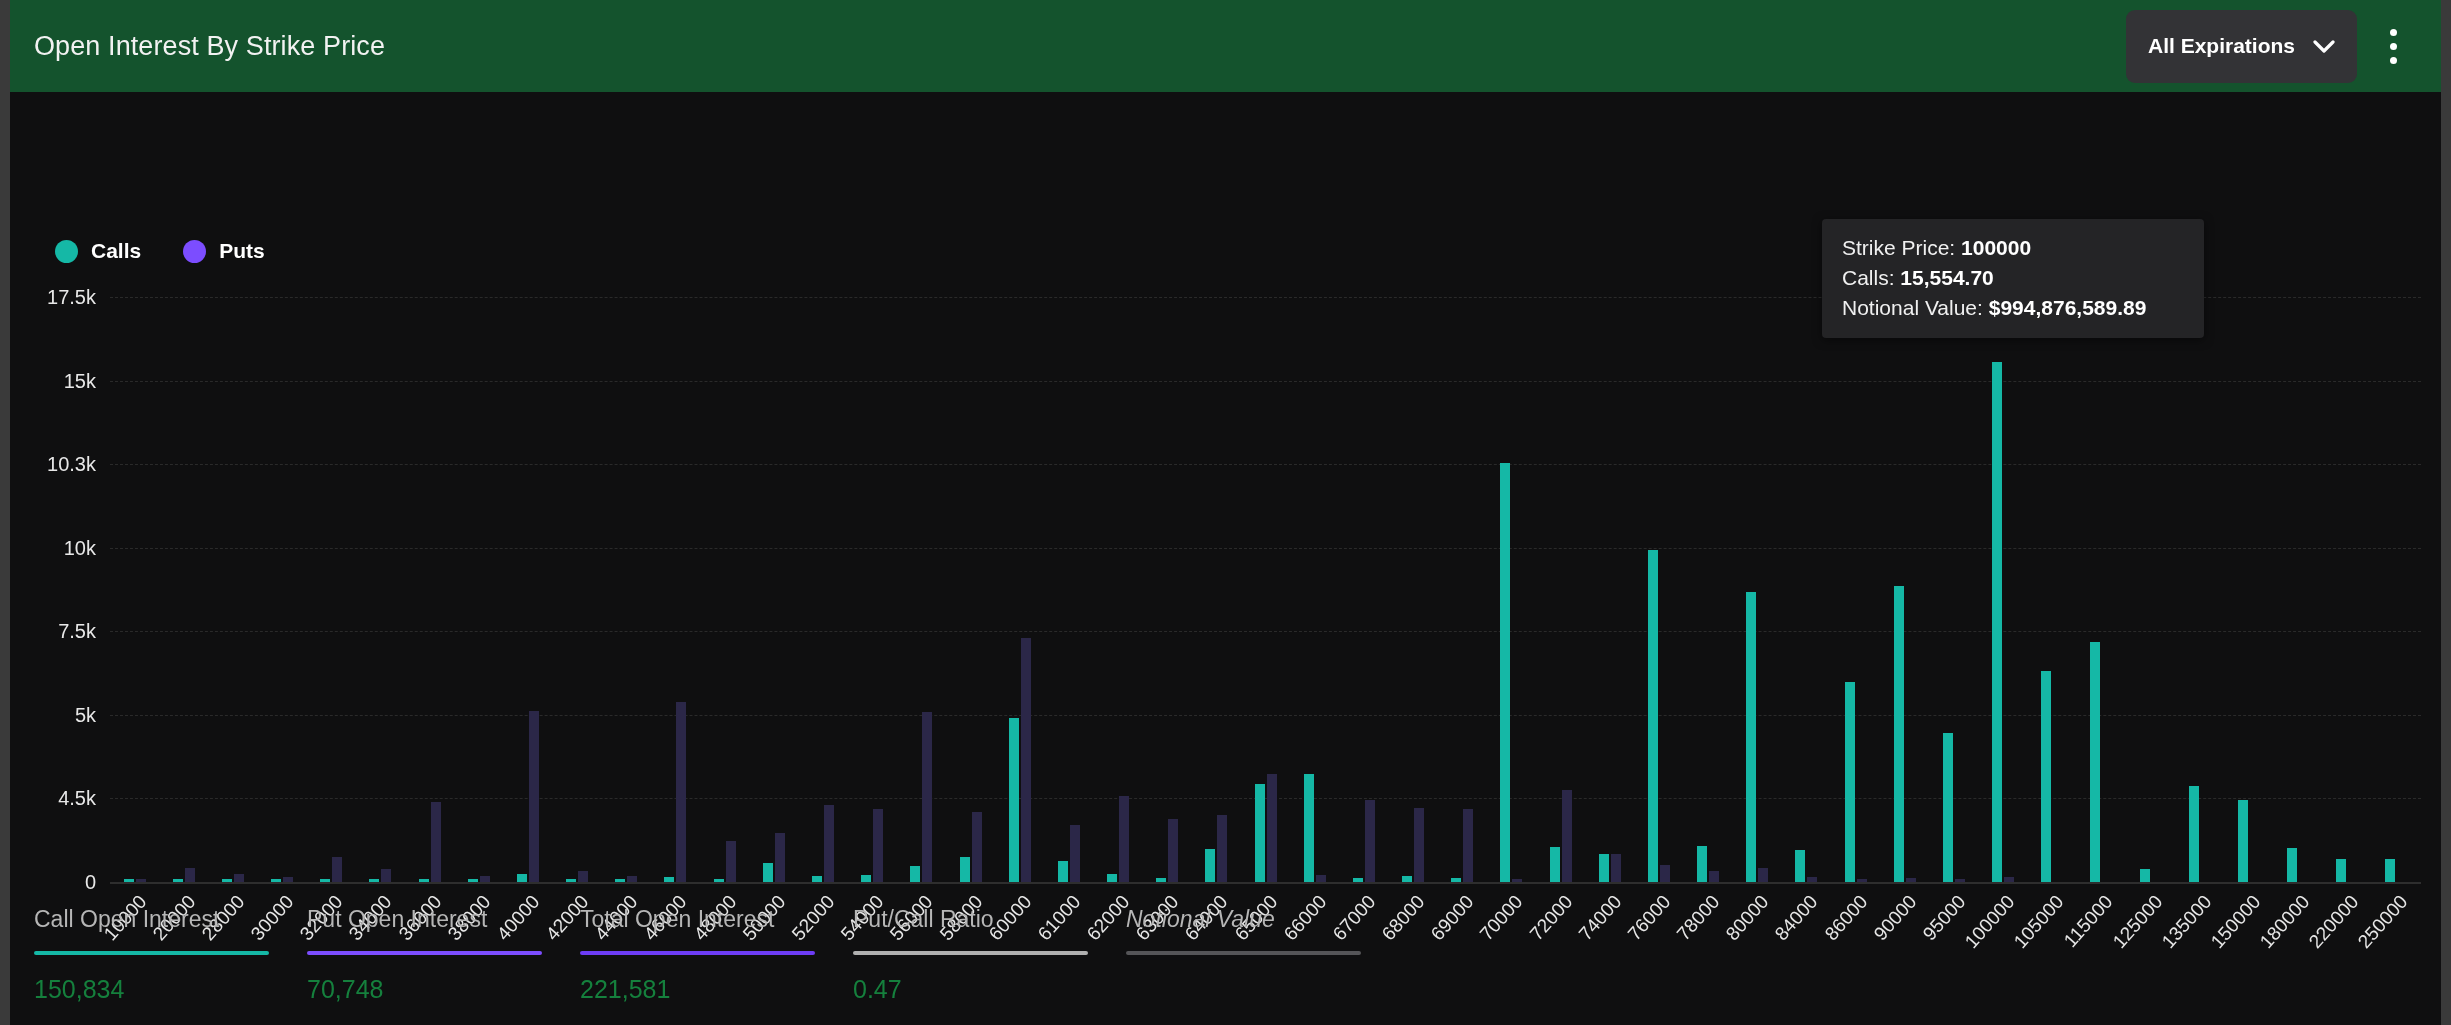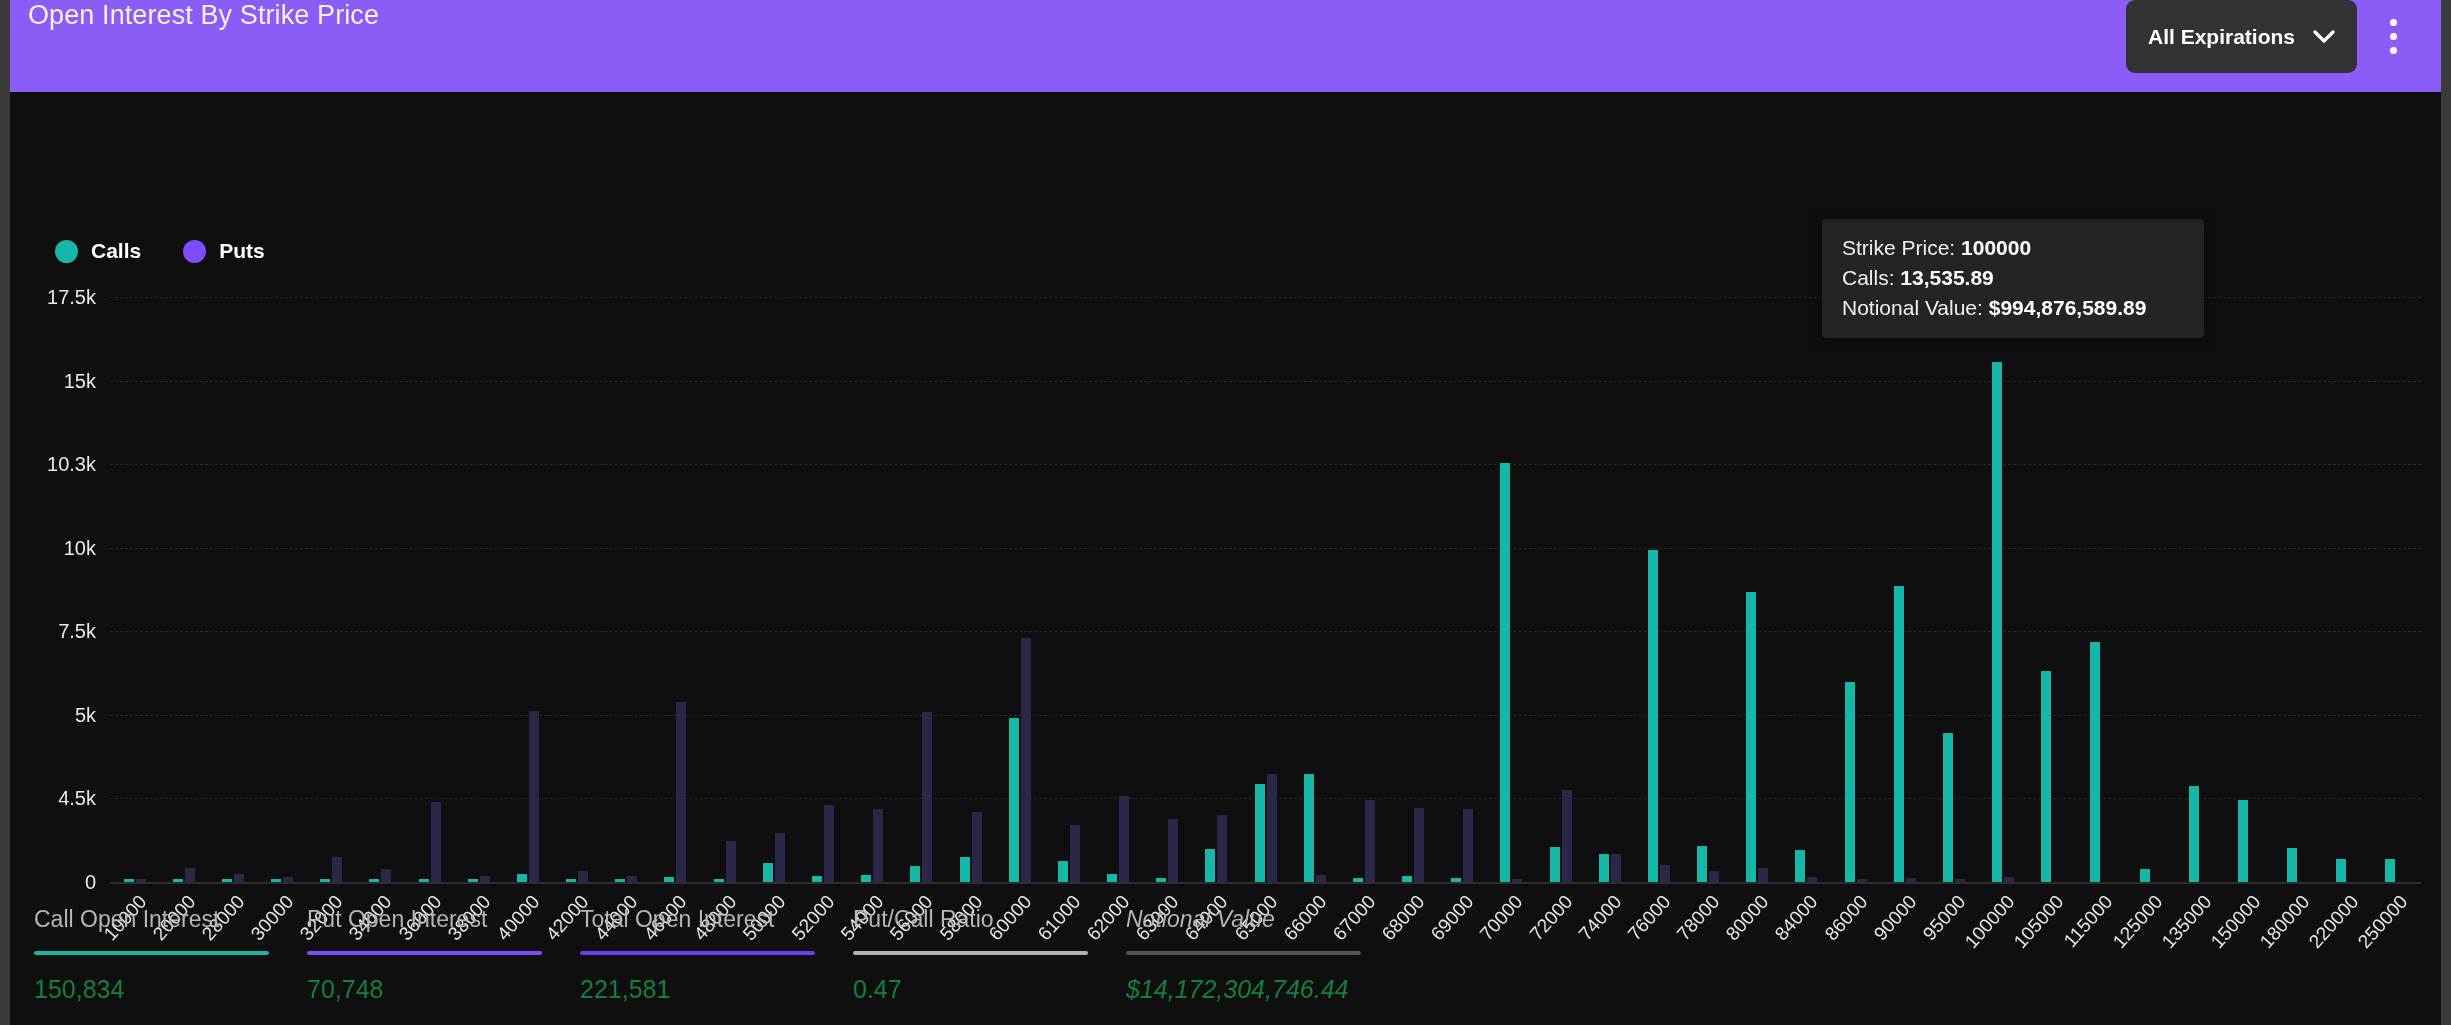--- a/index.html
+++ b/index.html
@@ -11,23 +11,23 @@
   }
   .card {
     position: absolute; left: 10px; top: 0;
     width: 2431px; height: 1025px;
     background: #0f0f10;
     display: flex; flex-direction: column;
   }
   
   .card-header {
     height: 92px; flex: 0 0 92px;
-    background: #8b5cf6;
-    display: flex; align-items: flex-start;
-    padding: 0 30px 0 18px;
+    background: #14532d;
+    display: flex; align-items: center;
+    padding: 0 30px 0 24px;
     position: relative;
   }
   .card-title {
     font-size: 27px; color: #f2f2f2; font-weight: 400;
     letter-spacing: .1px;
   }
   .header-right {
     margin-left: auto; display: flex; align-items: center; gap: 18px;
   }
   .expirations-btn {
@@ -515,21 +515,21 @@
         </div>
     </div>
 
     <div class="tooltip">
       <div>
         <span class="lbl">Strike Price:</span>
         <b>100000</b>
       </div>
       <div>
         <span class="lbl">Calls:</span>
-        <b>13,535.89</b>
+        <b>15,554.70</b>
       </div>
       <div>
         <span class="lbl">Notional Value:</span>
         <b>$994,876,589.89</b>
       </div>
     </div>
 
     <div class="stats" id="stats-row">
         <div class="stat" style="width: 255px; margin-left: 24px;">
           <div class="stat-label">Call Open Interest</div>
@@ -547,17 +547,16 @@
           <div class="stat-value">221,581</div>
         </div>
         <div class="stat" style="width: 255px; margin-left: 18px;">
           <div class="stat-label">Put/Call Ratio</div>
           <div class="stat-rule" style="background: rgb(176, 176, 176);"></div>
           <div class="stat-value">0.47</div>
         </div>
         <div class="stat" style="width: 400px; margin-left: 18px; font-style: italic;">
           <div class="stat-label">Notional Value</div>
           <div class="stat-rule" style="background: rgb(85, 85, 88);"></div>
-          <div class="stat-value">$14,172,304,746.44</div>
         </div>
       </div>
   </div>
 </div>
 
 </body></html>

